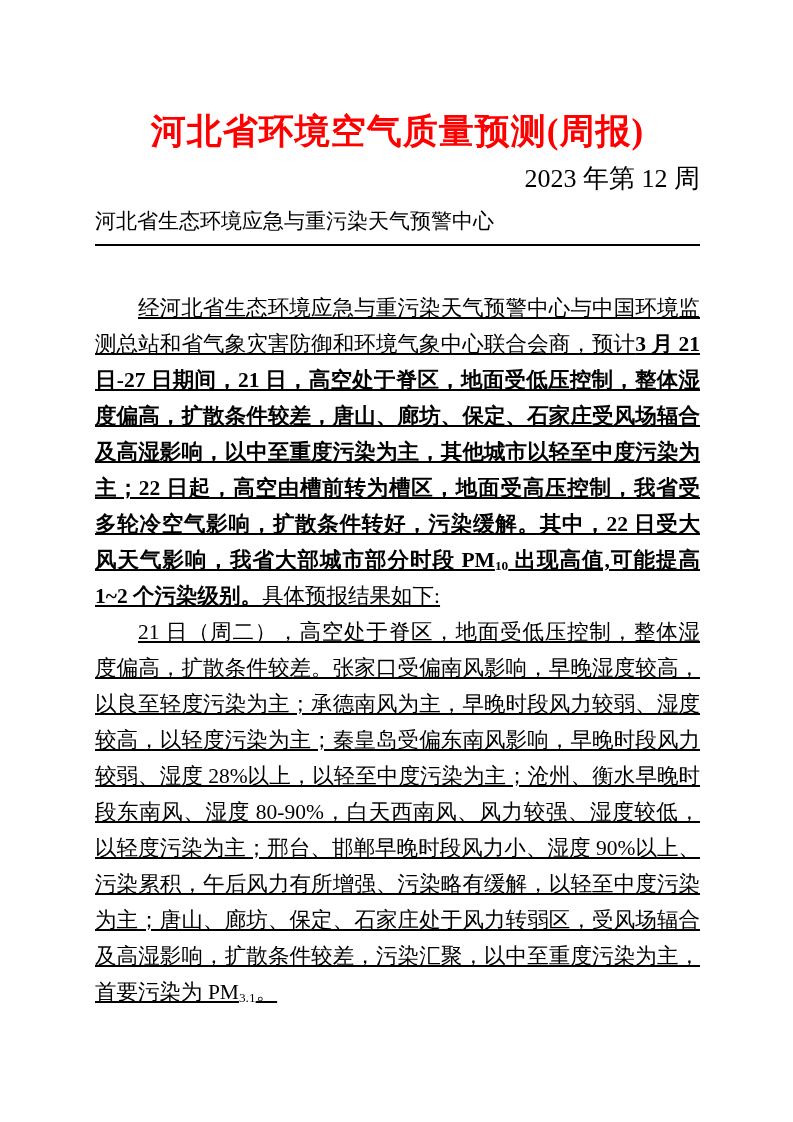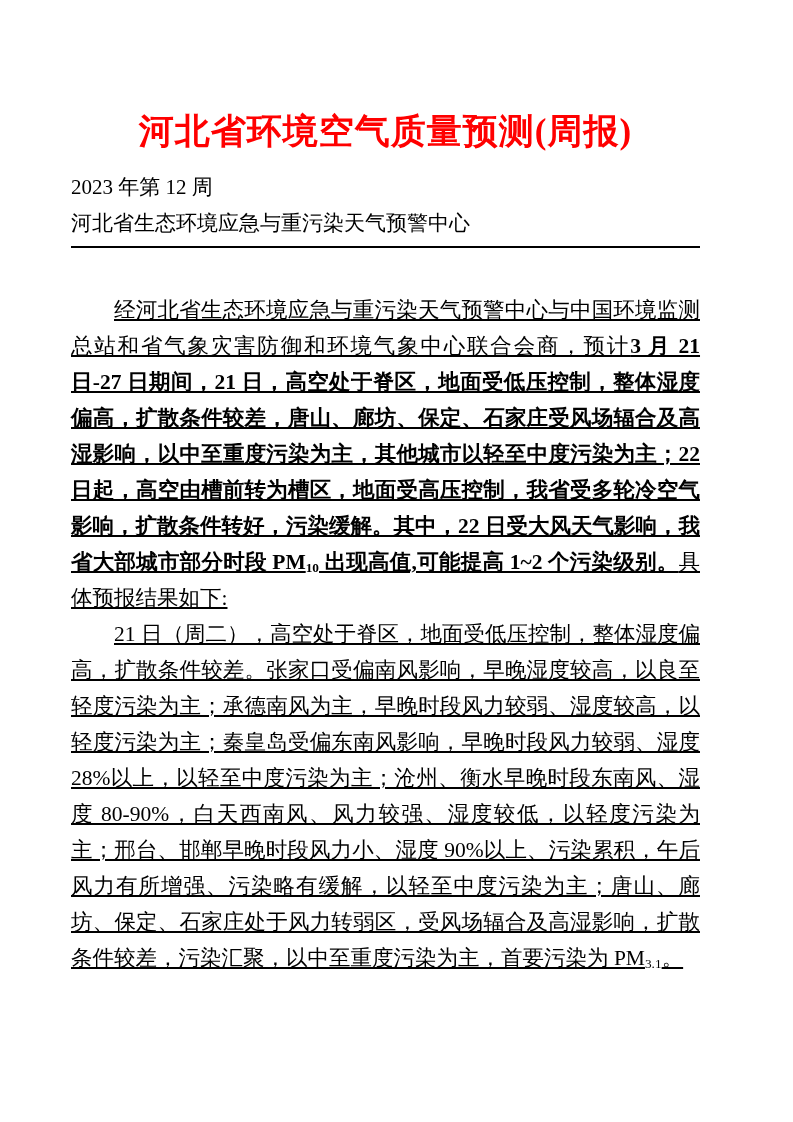--- a/index.html
+++ b/index.html
@@ -11,43 +11,43 @@
     position: relative;
     width: 793px;
     height: 1122px;
     background: #ffffff;
     overflow: hidden;
     font-family: "Liberation Serif", "DejaVu Serif", serif;
     color: #000000;
     box-sizing: border-box;
   }
   .content {
-    padding: 106px 93px 0 71px;
+    padding: 106px 93px 0 95px;
   }
   .doc-title {
     margin: 0;
     text-align: center;
     font-size: 35px;
     font-weight: 700;
     line-height: 52px;
     color: #ff0000;
     letter-spacing: 1px;
     white-space: nowrap;
   }
   .subtitle {
-    margin-top: 16px;
-    text-align: left;
-    font-size: 21px;
+    margin-top: 8px;
+    text-align: right;
+    font-size: 26px;
     line-height: 26px;
   }
   .byline {
     display: flex;
     justify-content: space-between;
     align-items: flex-start;
-    margin-top: 10px;
+    margin-top: 16px;
     font-size: 21px;
     line-height: 26px;
   }
   .rule {
     margin-top: 10px;
     border: none;
     border-top: 2px solid #000000;
     height: 0;
   }
   .body-text {

